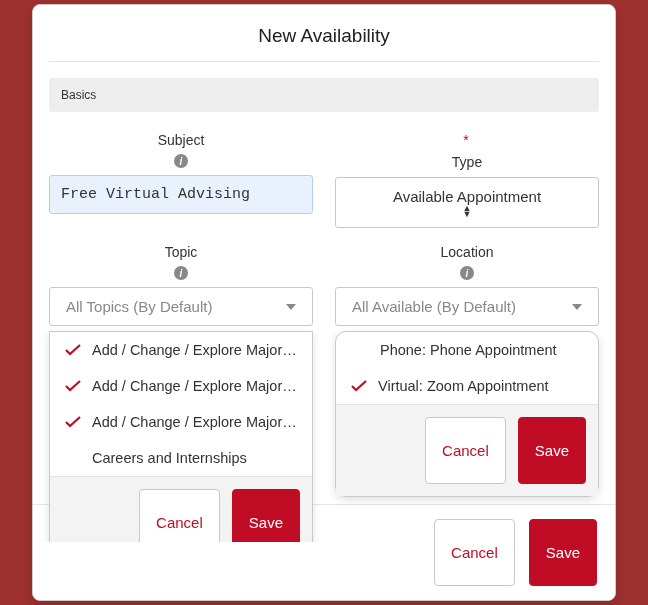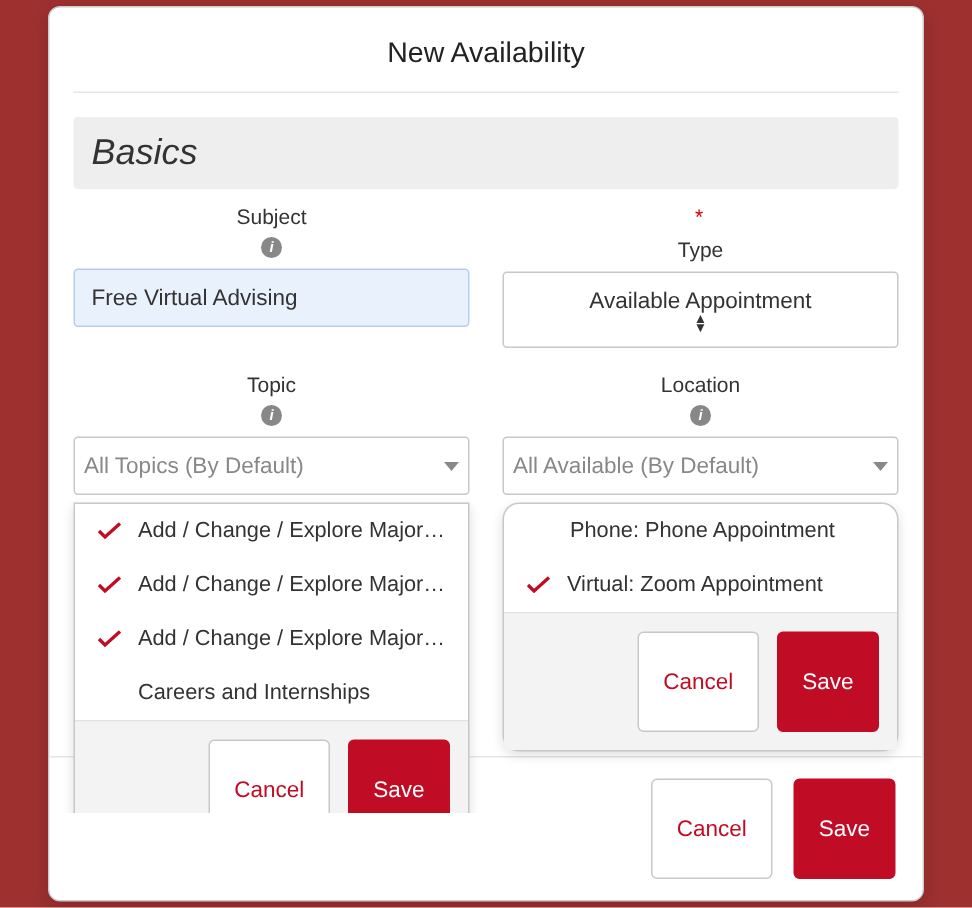--- a/index.html
+++ b/index.html
@@ -10,44 +10,44 @@
       border: 1px solid #ccc; border-radius: 8px; position: relative; overflow: hidden;
       box-shadow: 0 4px 12px rgba(0,0,0,0.15);
     }
     .modal-title {
       text-align: center; font-size: 19px; font-weight: 500; color: #222;
       padding: 20px 0 14px;
     }
     .hr { border: none; border-top: 1px solid #e5e5e5; margin: 0 16px; }
     .scroll-area { padding: 16px 16px 0; height: 480px; overflow: hidden; }
     .section-header {
-      background: #eeeeee; padding: 10px 12px; border-radius: 3px; margin-bottom: 10px;
-      font-size: 24px; font-weight: 500; color: #333; font-style: italic;
+      background: #eeeeee; padding: 10px 12px; border-radius: 3px; margin-bottom: 20px;
+      font-size: 12px; font-weight: 500; color: #333;
     }
     .row { display: flex; gap: 22px; margin-bottom: 16px; }
     .col { flex: 1; position: relative; }
     .field-label { font-size: 14px; color: #333; margin-bottom: 7px; display: flex; align-items: center; gap: 6px; flex-direction: column; }
     .req { color: #c00; margin-right: 2px; }
     .info-icon {
       width: 14px; height: 14px; border-radius: 50%; background: #888;
       color: #fff; font-size: 10px; font-weight: bold; display: inline-flex;
       align-items: center; justify-content: center; font-style: italic;
     }
     .subject-input {
       width: 100%; padding: 10px 11px; font-size: 15px; color: #333;
-      background: #e9f1fd; border: 1px solid #b7ceea; border-radius: 3px;
+      background: #e9f1fd; border: 1px solid #b7ceea; border-radius: 3px; font-family: Liberation Mono, monospace;
     }
     .select {
       width: 100%; padding: 10px 11px; font-size: 15px; color: #333;
       background: #fff; border: 1px solid #c8c8c8; border-radius: 3px;
       display: flex; justify-content: space-between; align-items: center; flex-direction: column;
     }
     .select .caret-stack { display: flex; flex-direction: column; line-height: 6px; font-size: 9px; color: #333; }
     .dropdown-trigger {
-      width: 100%; padding: 10px 6px; font-size: 15px; color: #888;
+      width: 100%; padding: 10px 16px; font-size: 15px; color: #888;
       background: #fff; border: 1px solid #c8c8c8; border-radius: 3px;
       display: flex; justify-content: space-between; align-items: center;
     }
     .dropdown-trigger .chev {
       width: 0; height: 0; border-left: 5px solid transparent; border-right: 5px solid transparent;
       border-top: 6px solid #888;
     }
     .panel {
       position: absolute; top: 44px; left: 0; width: 100%;
       background: #fff; border: 1px solid #c8c8c8; border-radius: 0 0 4px 4px;

